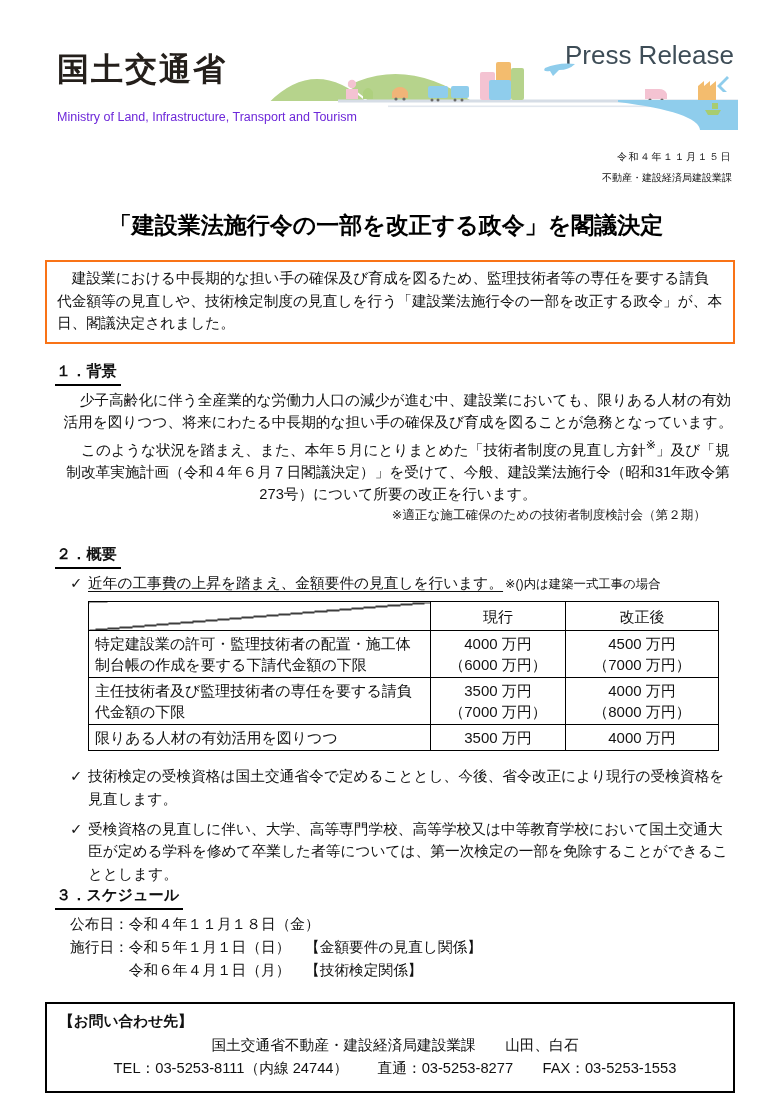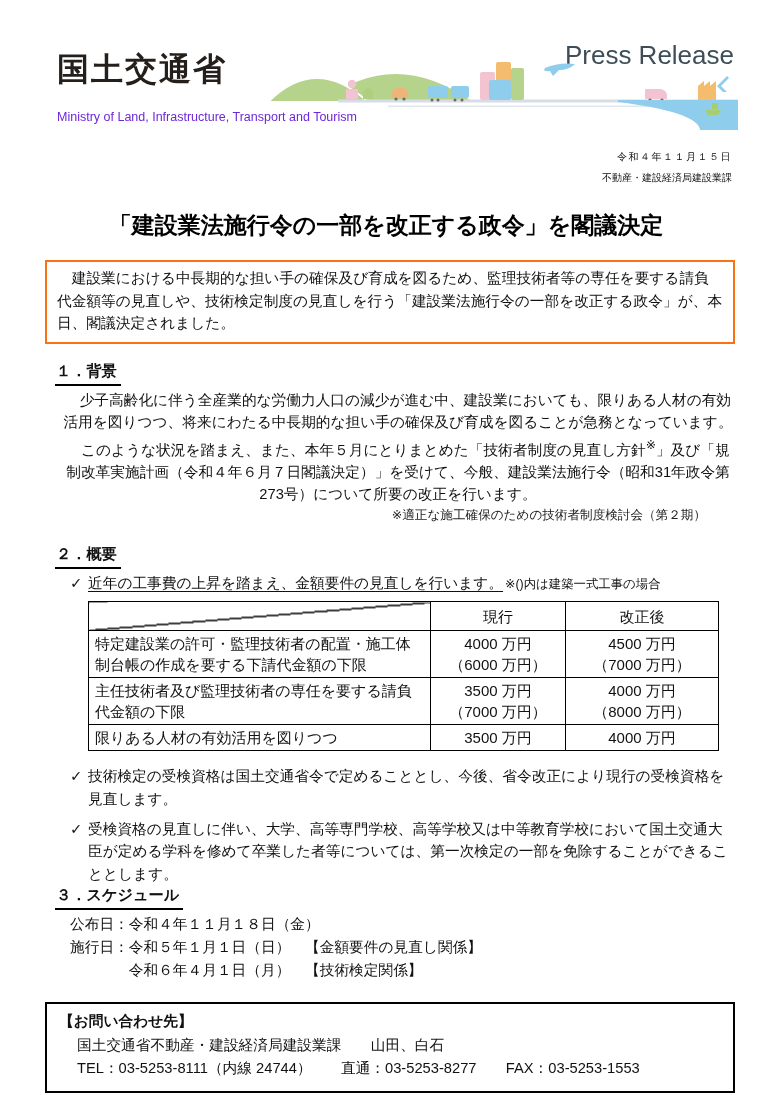--- a/index.html
+++ b/index.html
@@ -60,21 +60,21 @@
   
   .sched-line{margin:0 38px 0 70px;font-size:14.7px;line-height:23px;}
   
   .contact-box{
     margin:20px 37px 0 45px;
     border:2px solid #000;
     padding:6px 12px 10px 12px;
     font-size:14.7px;line-height:23.5px;
   }
   .contact-heading{font-weight:bold;}
-  .contact-line{margin-left:18px;}
+  .contact-line{margin-left:10px;text-align:center;}
 </style>
 </head>
 <body>
 
 <div class="page">
 
   <div class="header">
     <div class="logo-jp">国土交通省</div>
     <div class="logo-en">Ministry of Land, Infrastructure, Transport and Tourism</div>
     <div class="press-release">Press Release</div>

